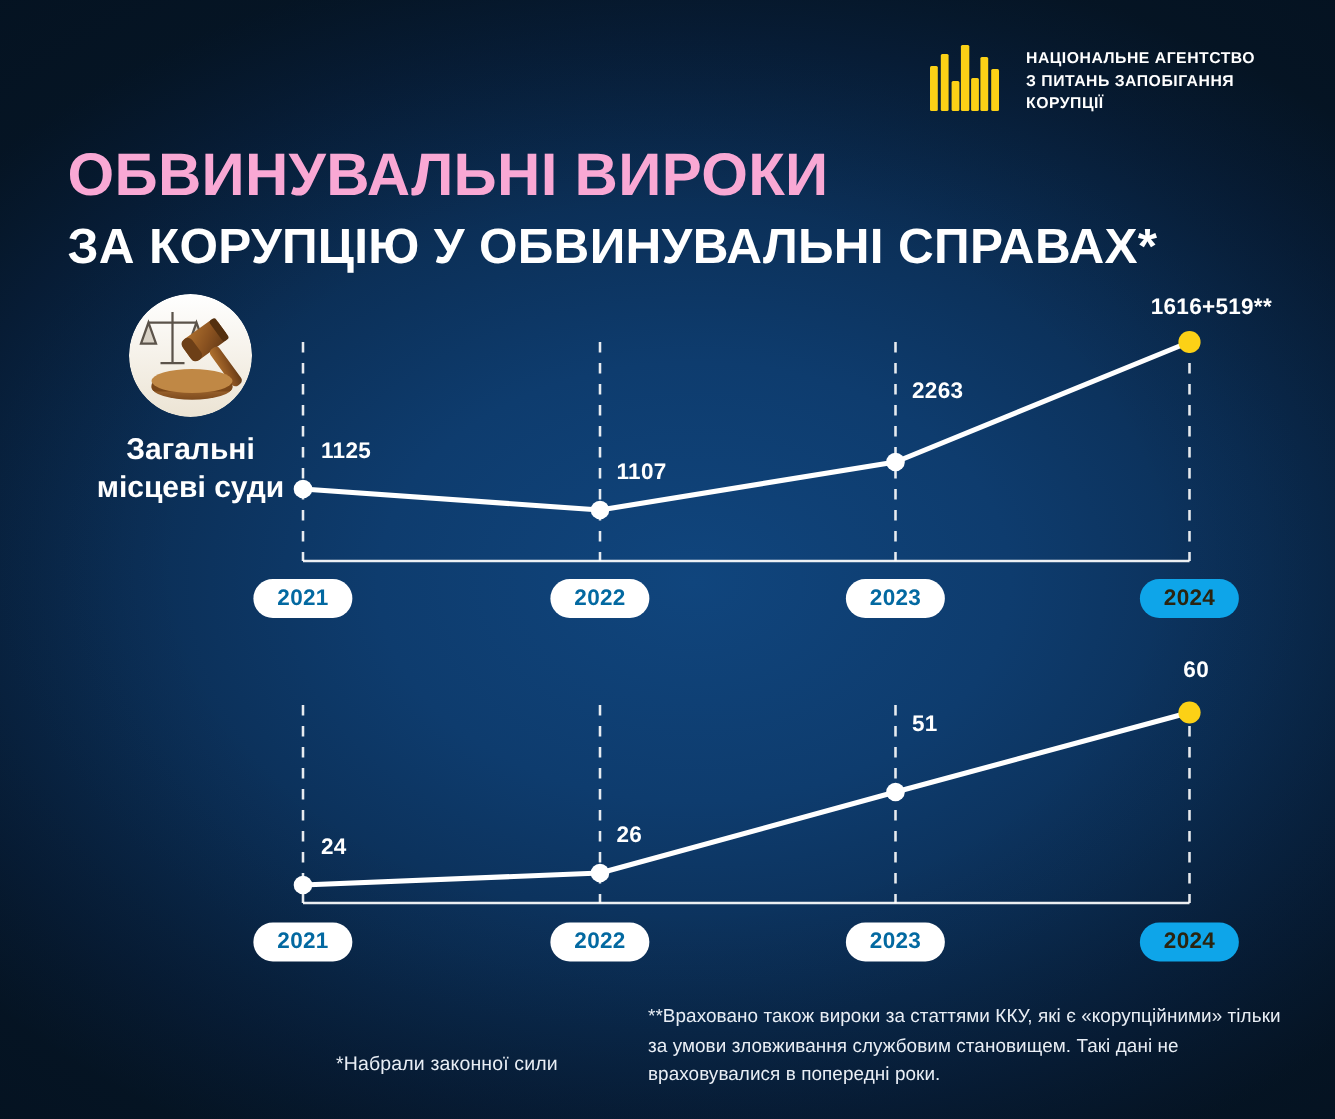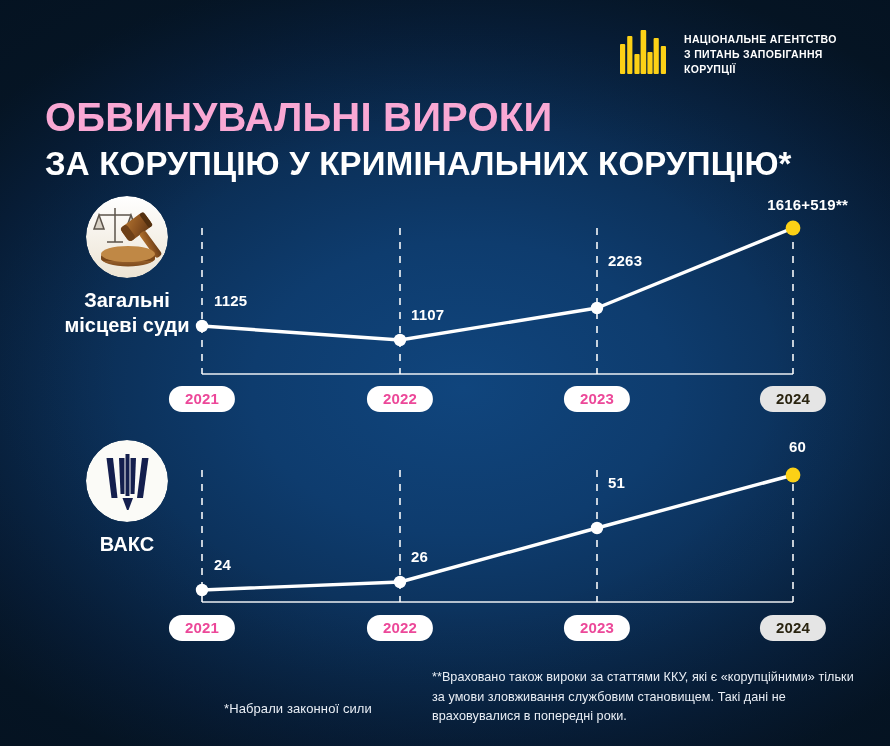--- a/index.html
+++ b/index.html
@@ -64,24 +64,24 @@
     line-height: 1.25; color: #ffffff; white-space: pre-line;
   }
 
   .plot { position: absolute; left: 0; top: 0; width: 890px; height: 100%; }
   .plot svg { display: block; }
 
   .year-axis { position: absolute; left: 0; width: 890px; height: 26px; }
   .year-pill {
     position: absolute; transform: translateX(-50%);
     padding: 4px 16px 5px; border-radius: 13px;
-    font-size: 15px; font-weight: bold; color: #ec4899;
+    font-size: 15px; font-weight: bold; color: #0369a1;
     background: #ffffff; white-space: nowrap; letter-spacing: 0.2px;
   }
-  .year-pill.active { background: #e5e5e5; color: #2a2410; }
+  .year-pill.active { background: #0ea5e9; color: #2a2410; }
 
   .pt-label {
     position: absolute; transform: translateX(0);
     font-size: 15px; font-weight: bold; color: #ffffff;
     white-space: nowrap; letter-spacing: 0.2px;
   }
   .pt-label.right-end { transform: translateX(-100%); }
 
   
   .footnote-left {
@@ -113,21 +113,21 @@
       </g>
     </svg>
   </div>
   <div class="brand-text">НАЦІОНАЛЬНЕ АГЕНТСТВО
 З ПИТАНЬ ЗАПОБІГАННЯ
 КОРУПЦІЇ</div>
 </div>
 
 <div class="title-block">
   <div class="title-line1">ОБВИНУВАЛЬНІ ВИРОКИ</div>
-  <div class="title-line2">ЗА КОРУПЦІЮ У КРИМІНАЛЬНИХ КОРУПЦІЮ*</div>
+  <div class="title-line2">ЗА КОРУПЦІЮ У ОБВИНУВАЛЬНІ СПРАВАХ*</div>
 </div>
 
 <div class="chart-block" id="chart-courts">
 
   <div class="chart-legend">
     <div class="legend-badge">
       <svg viewBox="0 0 82 82" width="82" height="82" aria-hidden="true">
         <defs>
           <clipPath id="clipCourt">
               <circle cx="41" cy="41" r="41"></circle>
@@ -203,42 +203,20 @@
   <div class="year-axis" style="top:190px;">
     <div class="year-pill" style="left:202px;">2021</div>
     <div class="year-pill" style="left:400px;">2022</div>
     <div class="year-pill" style="left:597px;">2023</div>
     <div class="year-pill active" style="left:793px;">2024</div>
   </div>
 </div>
 
 <div class="chart-block" id="chart-vaks">
 
-  <div class="chart-legend">
-    <div class="legend-badge">
-      <svg viewBox="0 0 82 82" width="82" height="82" aria-hidden="true">
-        <circle cx="41" cy="41" r="41" fill="#fbfbf7"></circle>
-        <g fill="#141f4e">
-
-          <path d="M20.5 18 L27 18 L31.5 58 L25.5 58 Z"></path>
-
-          <path d="M33 18 L38.5 18 L38.5 54 L34.5 54 Z"></path>
-
-          <path d="M39.5 14 L43.5 14 L43.5 56 L39.5 56 Z"></path>
-
-          <path d="M44.5 18 L50 18 L48.5 54 L44.5 54 Z"></path>
-
-          <path d="M56 18 L62.5 18 L57 58 L51 58 Z"></path>
-
-          <path d="M36.5 58 L47 58 L42.5 70 L41 70 Z"></path>
-        </g>
-      </svg>
-    </div>
-    <div class="legend-label">ВАКС</div>
-  </div>
 
   <div class="plot">
     <svg width="890" height="190" viewBox="0 0 890 190" aria-hidden="true">
       <g stroke="#ffffff" stroke-width="1.7" stroke-dasharray="7 7" opacity="0.9">
         <line x1="202" y1="30" x2="202" y2="162"></line>
         <line x1="400" y1="30" x2="400" y2="162"></line>
         <line x1="597" y1="30" x2="597" y2="162"></line>
         <line x1="793" y1="30" x2="793" y2="162"></line>
       </g>
       <polyline points="202,162 793,162" fill="none" stroke="#ffffff" stroke-width="1.6" opacity="0.92"></polyline>

